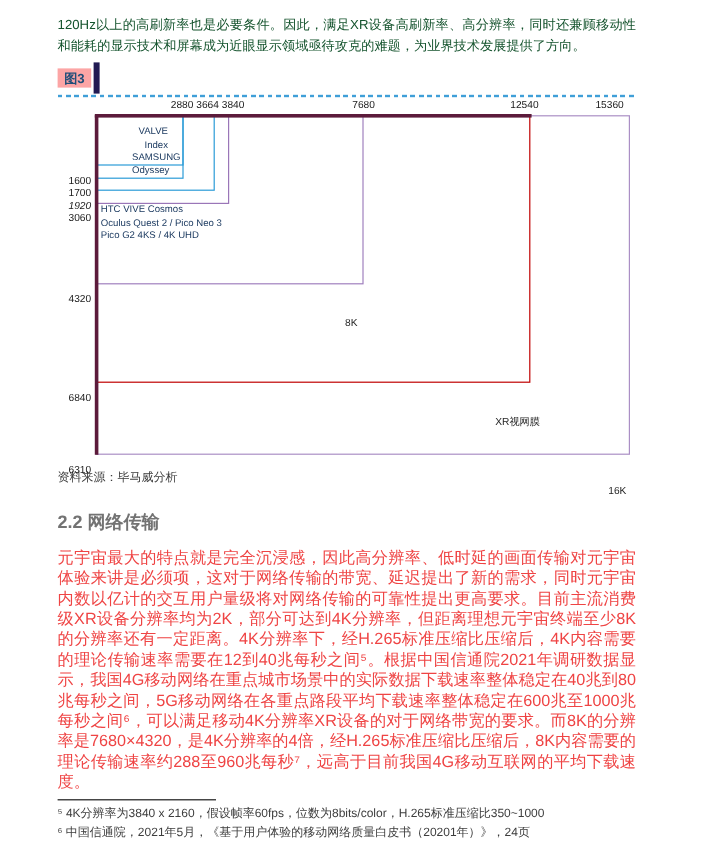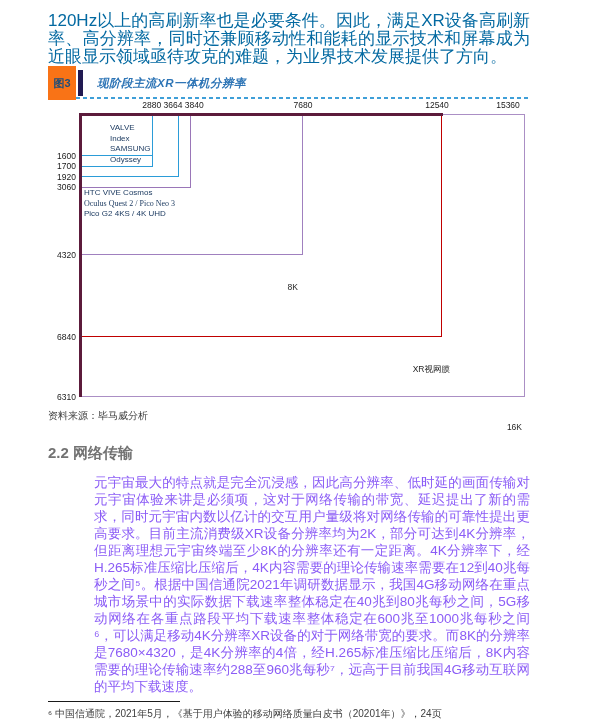--- a/index.html
+++ b/index.html
@@ -5,81 +5,80 @@
   * { margin:0; padding:0; box-sizing:border-box; }
   html,body { background:#ffffff; }
   body {
     width:600px; height:719px; overflow:hidden;
     padding:12px 70px 0 48px;
     font-family:"Liberation Sans","DejaVu Sans",sans-serif;
     color:#3d3d3d;
     position:relative;
   }
   .intro {
-    font-size:17px; line-height:18px; text-align:justify; color:#0369a1;
+    font-size:11px; line-height:18px; text-align:justify; color:#14532d;
   }
   
   .fig-header { margin-top:5px; height:24px; display:flex; align-items:center; }
   .fig-badge {
-    background:#f97316; color:#1f4e79; font-weight:bold; font-size:11px;
-    width:28px; height:34px; display:flex; align-items:center; justify-content:center;
+    background:#fca5a5; color:#1f4e79; font-weight:bold; font-size:11px;
+    width:28px; height:16px; display:flex; align-items:center; justify-content:center;
   }
   .fig-bar { width:5px; height:26px; background:#211a52; margin-left:2px; }
   .fig-title {
     margin-left:14px; color:#2e75b6; font-weight:bold; font-style:italic; font-size:11.5px;
     letter-spacing:0.5px;
   }
   .fig-dash {
     margin-top:2px; height:2px;
     background:repeating-linear-gradient(90deg,#3f9fd8 0 4px,transparent 4px 7px);
   }
   
   .chart { position:relative; height:302px; margin-top:1px; font-size:8.5px; color:#1a1a1a; }
   .xt { position:absolute; top:0; height:12px; text-align:center; }
   .xt0 { left:88px;  width:74px; }
   .xt1 { left:235px; width:40px; }
   .xt2 { left:369px; width:40px; }
   .xt3 { left:440px; width:40px; }
-  .yt { position:absolute; left:0; width:28px; text-align:right; height:10px; line-height:10px; }
-  .yt0 { top:51px; }  .yt1 { top:61px; }  .yt2 { top:72px; }  .yt3 { top:82px; }
+  .yt { position:absolute; left:0; width:28px; text-align:right; height:10px; line-height:10px;margin-top:12px; }
+  .yt0 { top:51px; }  .yt1 { top:61px; }  .yt2 { top:72px;font-style:italic; }  .yt3 { top:82px; }
   .yt4 { top:150px; } .yt5 { top:232px; } .yt6 { top:292px; }
   .rect { position:absolute; left:32px; top:14px; border:1.5px solid #888; background:transparent; }
   .edge { position:absolute; background:#5c1b3b; }
   .edge-left { left:31px; top:14px; width:2.5px; height:283px; }
   .edge-top  { left:31px; top:13px; width:364px; height:2.5px; }
   .lbl { position:absolute; white-space:nowrap; }
   .lbl-valve {
-    left:32px; top:23px; width:60px; text-align:left;
+    left:32px; top:23px; width:60px; text-align:right;
     white-space:pre-line; font-size:8px; line-height:10.5px; color:#17365d;padding-left:30px;
   }
   .lbl-dev { font-size:8px; color:#17365d; left:36px;margin-top:31px; }
   .lbl-htc    { top:57px; }
-  .lbl-oculus { top:67.5px;font-family:Liberation Serif, serif; }
+  .lbl-oculus { top:67.5px; }
   .lbl-pico   { top:78px; }
   .lbl-corner { font-size:8.5px; color:#262626; text-align:right; width:100px;margin-top:37px; }
   .lbl-8k  { left:150px; top:145px; }
   .lbl-xr  { left:302px; top:227px; }
   .lbl-16k { left:374px; top:285px; }
   
   .source { margin-top:7px; font-size:10px; color:#3d3d3d; }
   .heading { margin-top:21px; font-size:15px; font-weight:bold; color:#737373; }
-  .bodytext { margin-top:11px; font-size:13.5px; line-height:17px; text-align:justify; color:#8b5cf6;margin-left:46px; }
+  .bodytext { margin-top:11px; font-size:13.5px; line-height:17px; text-align:justify; color:#ef4444; }
   .fn-sep { margin-top:6px; width:132px; border-top:1px solid #1a1a1a; }
   .footnotes { margin-top:4px; font-size:10px; line-height:16px; color:#3d3d3d; }
 </style>
 </head>
 <body>
 
 <p class="intro">120Hz以上的高刷新率也是必要条件。因此，满足XR设备高刷新率、高分辨率，同时还兼顾移动性和能耗的显示技术和屏幕成为近眼显示领域亟待攻克的难题，为业界技术发展提供了方向。</p>
 
 <div class="figure">
   <div class="fig-header">
     <span class="fig-badge">图3</span>
     <span class="fig-bar"></span>
-    <span class="fig-title">现阶段主流XR一体机分辨率</span>
   </div>
   <div class="fig-dash"></div>
 
   <div class="chart">
     <span class="xt xt0">2880 3664 3840</span>
     <span class="xt xt1">7680</span>
     <span class="xt xt2">12540</span>
     <span class="xt xt3">15360</span>
 
     <span class="yt yt0">1600</span>
@@ -114,15 +113,16 @@
 
   <div class="source">资料来源：毕马威分析</div>
 </div>
 
 <h2 class="heading">2.2 网络传输</h2>
 
 <p class="bodytext">元宇宙最大的特点就是完全沉浸感，因此高分辨率、低时延的画面传输对元宇宙体验来讲是必须项，这对于网络传输的带宽、延迟提出了新的需求，同时元宇宙内数以亿计的交互用户量级将对网络传输的可靠性提出更高要求。目前主流消费级XR设备分辨率均为2K，部分可达到4K分辨率，但距离理想元宇宙终端至少8K的分辨率还有一定距离。4K分辨率下，经H.265标准压缩比压缩后，4K内容需要的理论传输速率需要在12到40兆每秒之间⁵。根据中国信通院2021年调研数据显示，我国4G移动网络在重点城市场景中的实际数据下载速率整体稳定在40兆到80兆每秒之间，5G移动网络在各重点路段平均下载速率整体稳定在600兆至1000兆每秒之间⁶，可以满足移动4K分辨率XR设备的对于网络带宽的要求。而8K的分辨率是7680×4320，是4K分辨率的4倍，经H.265标准压缩比压缩后，8K内容需要的理论传输速率约288至960兆每秒⁷，远高于目前我国4G移动互联网的平均下载速度。</p>
 
 <div class="fn-sep"></div>
 <div class="footnotes">
+  <div>⁵ 4K分辨率为3840 x 2160，假设帧率60fps，位数为8bits/color，H.265标准压缩比350~1000</div>
   <div>⁶ 中国信通院，2021年5月，《基于用户体验的移动网络质量白皮书（20201年）》，24页</div>
 
 </div>
 
 </body></html>

